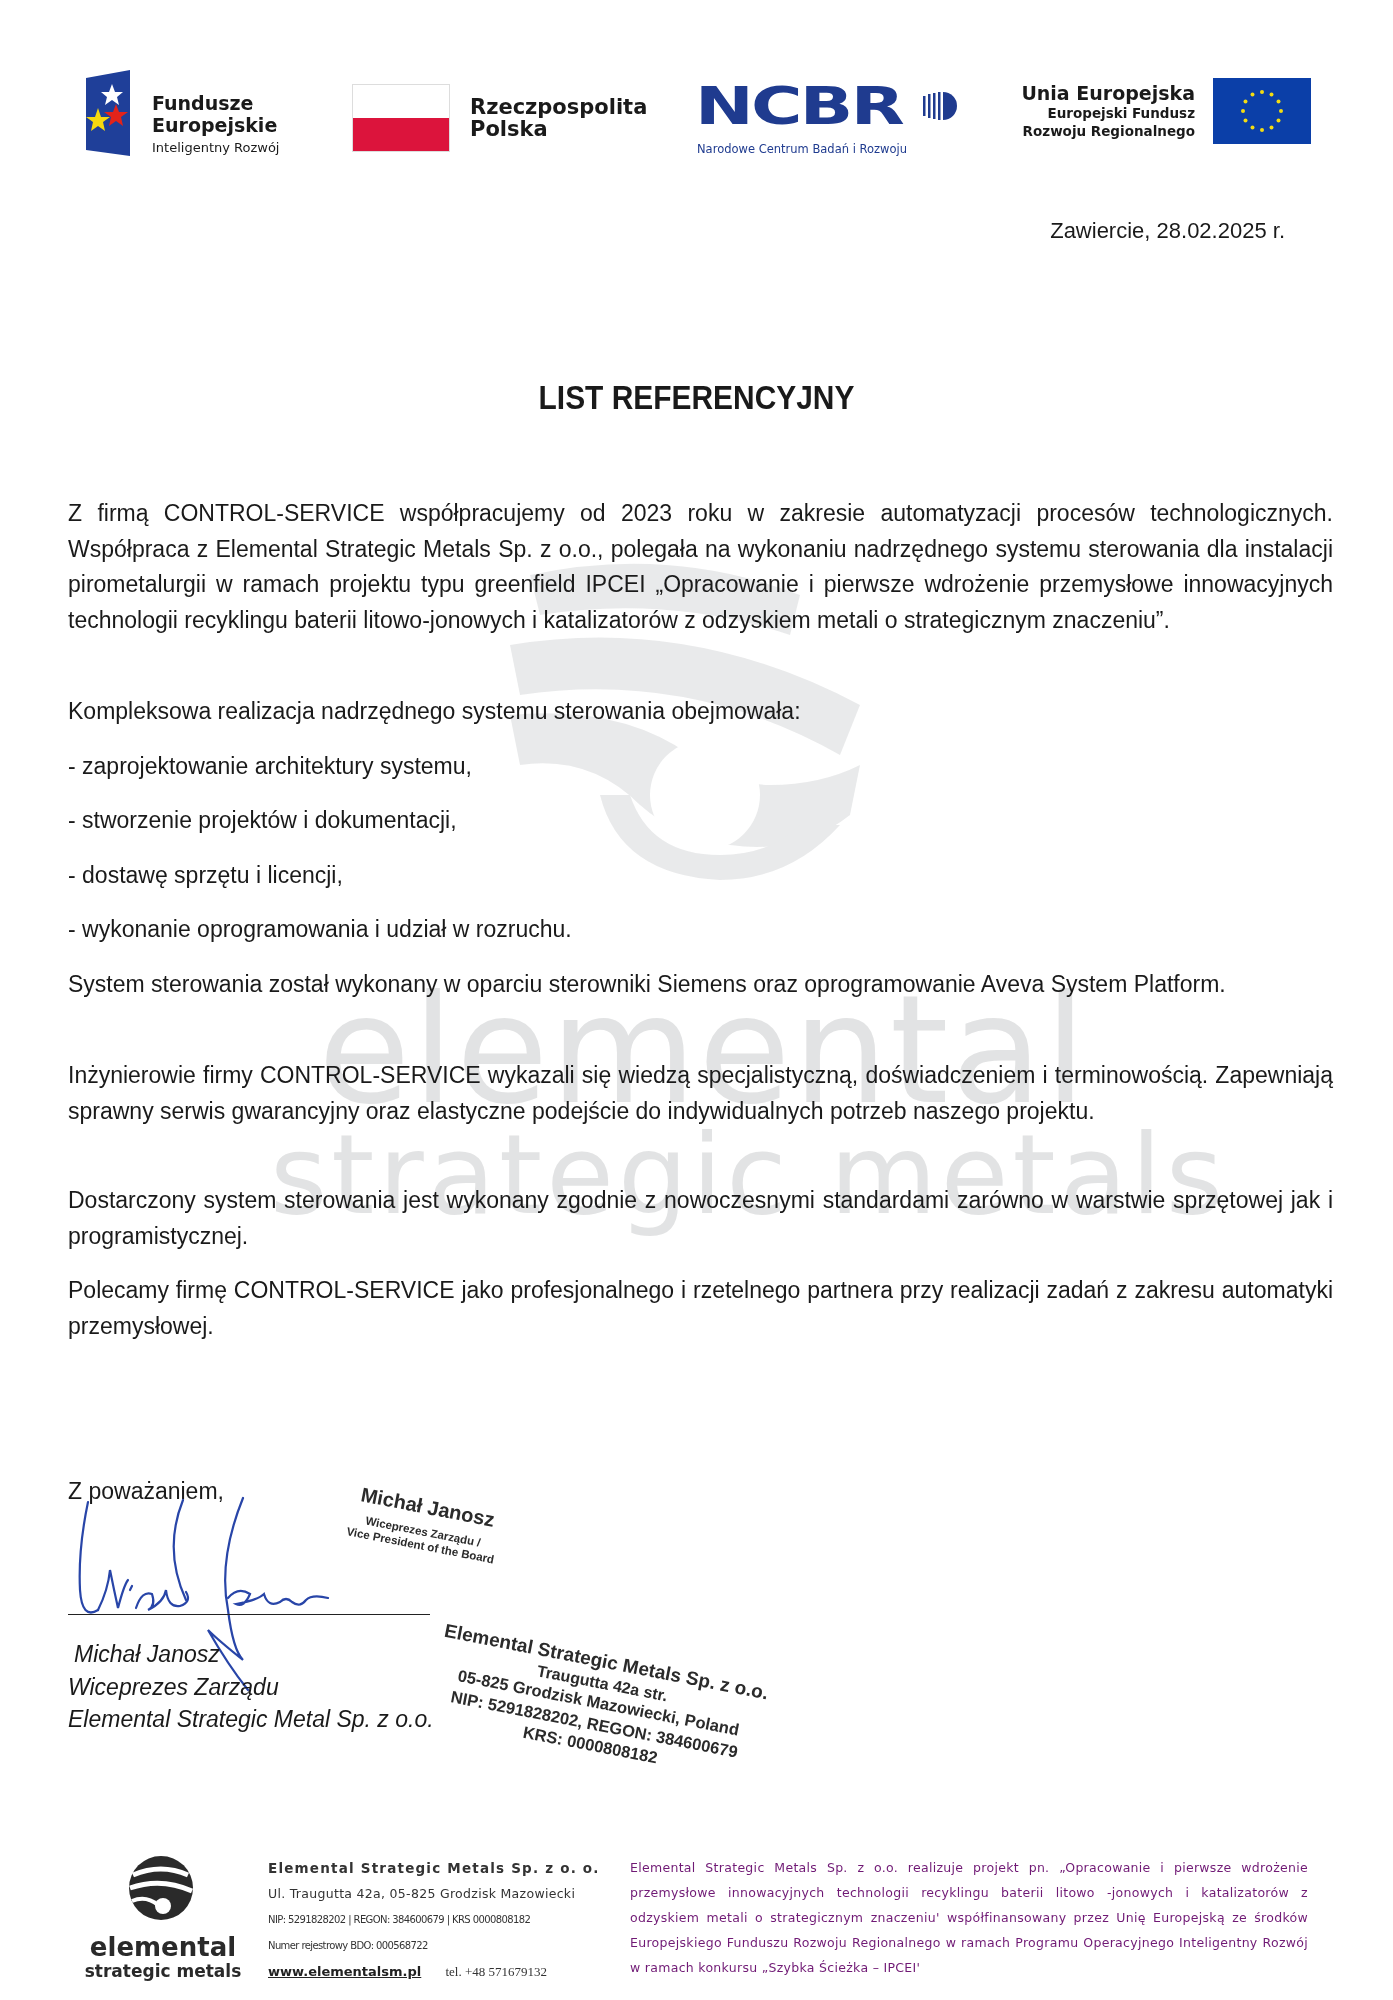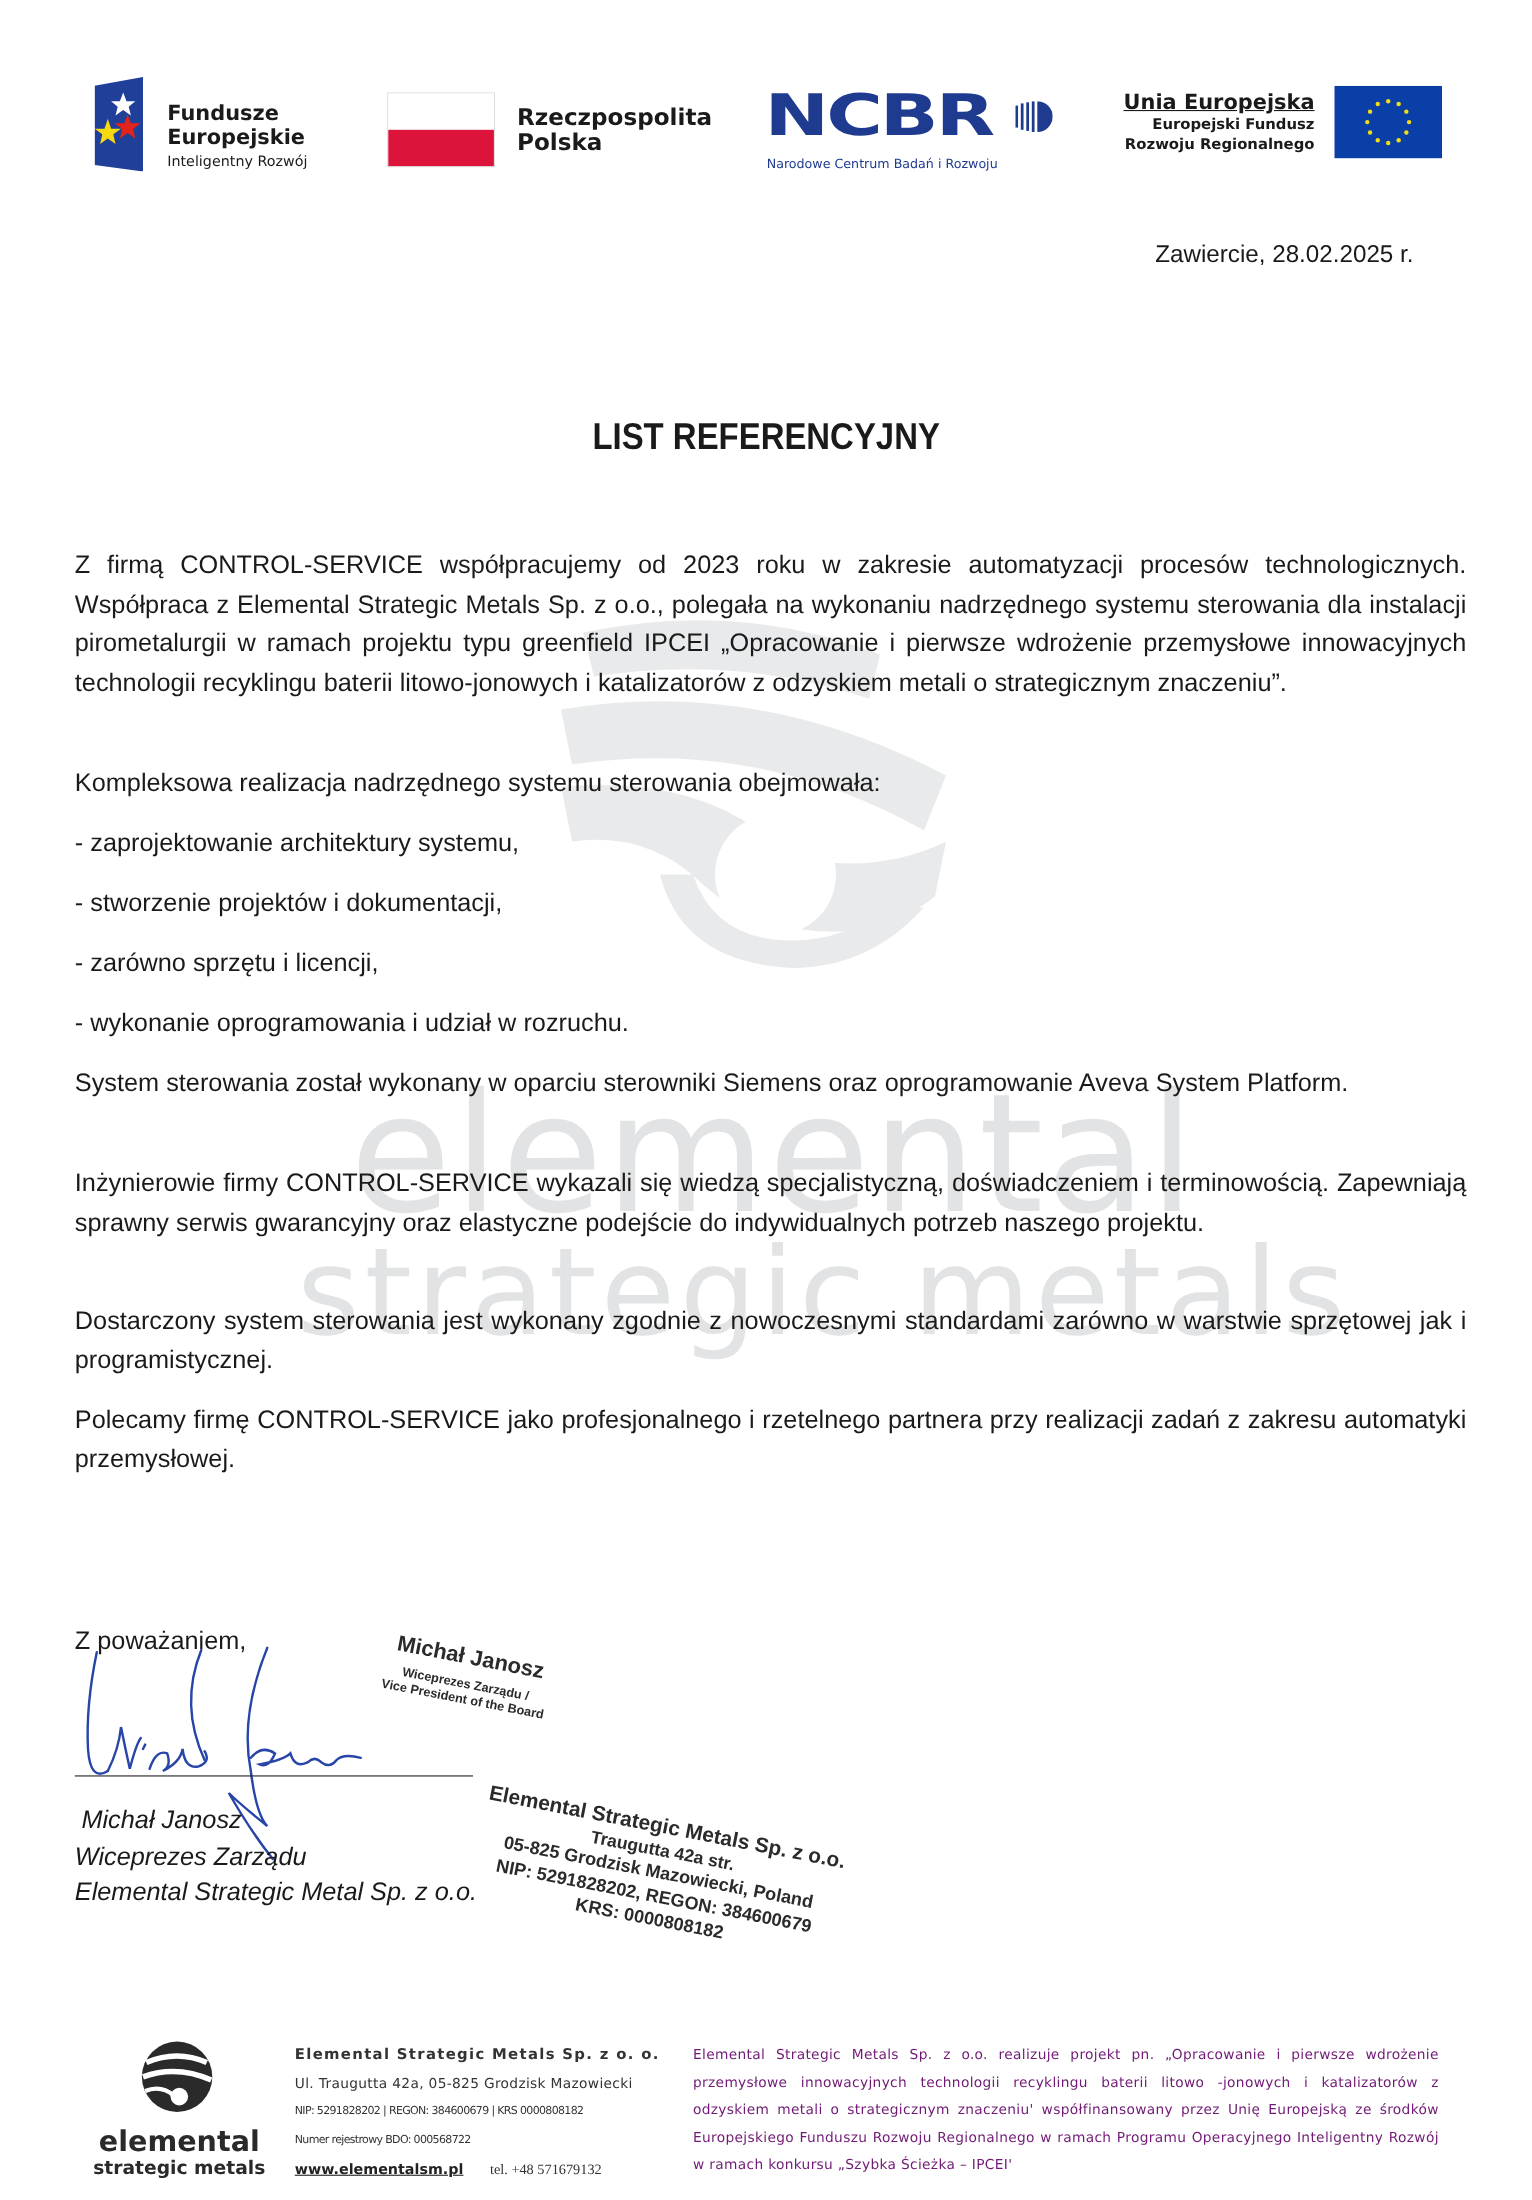--- a/index.html
+++ b/index.html
@@ -8,21 +8,21 @@
   .abs { position:absolute; }
 
   
   .fe-text { font-family:"DejaVu Sans", sans-serif; color:#1a1a1a; }
   .fe-t1 { font-size:19px; font-weight:bold; line-height:22px; }
   .fe-t2 { font-size:13px; line-height:18px; margin-top:3px; }
   .rp-text { font-family:"DejaVu Sans", sans-serif; font-size:21px; font-weight:bold; line-height:22px; color:#1a1a1a; }
   .ncbr-word { font-family:"DejaVu Sans", sans-serif; font-weight:bold; font-size:52px; color:#1f3b8f; letter-spacing:-2px; line-height:52px; }
   .ncbr-sub { font-family:"DejaVu Sans", sans-serif; font-size:11.5px; color:#1f3b8f;text-align:center; }
   .ue-text { font-family:"DejaVu Sans", sans-serif; text-align:right; color:#1a1a1a; }
-  .ue-t1 { font-size:19px; font-weight:bold; line-height:22px;text-decoration:underline; }
+  .ue-t1 { font-size:19px; font-weight:bold; line-height:22px; }
   .ue-t2 { font-size:13.5px; font-weight:bold; line-height:18px; }
 
   
   .date { font-family:"Liberation Sans", sans-serif; font-size:22px; color:#1a1a1a; }
   .title { left:0; width:1393px; text-align:center; font-family:"Liberation Sans", sans-serif;
            font-weight:bold; font-size:34px; color:#1a1a1a; transform:scaleX(0.88); }
   .para { left:68px; width:1265px; font-family:"Liberation Sans", sans-serif; font-size:23px;
           line-height:35.6px; color:#1a1a1a; text-align:justify; text-align-last:left; }
   .line { left:68px; font-family:"Liberation Sans", sans-serif; font-size:23px; line-height:30px; color:#1a1a1a; white-space:nowrap; }
 
@@ -129,21 +129,21 @@
   <div class="abs date" style="right:108px;top:218px;white-space:nowrap;">Zawiercie, 28.02.2025 r.</div>
 
   <div class="abs title" style="top:378px;">LIST REFERENCYJNY</div>
 
   <div class="abs para" style="top:496px;">Z firmą CONTROL-SERVICE współpracujemy od 2023 roku w zakresie automatyzacji procesów technologicznych. Współpraca z  Elemental Strategic Metals Sp. z o.o., polegała na wykonaniu nadrzędnego systemu sterowania dla instalacji pirometalurgii w ramach projektu typu greenfield IPCEI „Opracowanie i pierwsze wdrożenie przemysłowe innowacyjnych technologii recyklingu baterii litowo-jonowych i katalizatorów z odzyskiem metali o strategicznym znaczeniu”.</div>
 
   <div class="abs line" style="top:696px;">Kompleksowa realizacja nadrzędnego systemu sterowania obejmowała:</div>
 
   <div class="abs line" style="top:751px;">- zaprojektowanie architektury systemu,</div>
   <div class="abs line" style="top:805px;">- stworzenie projektów i dokumentacji,</div>
-  <div class="abs line" style="top:860px;">- zarówno sprzętu i licencji,</div>
+  <div class="abs line" style="top:860px;">- dostawę sprzętu i licencji,</div>
   <div class="abs line" style="top:914px;">- wykonanie oprogramowania i udział w rozruchu.</div>
 
   <div class="abs para" style="top:967px;">System sterowania został wykonany w oparciu sterowniki Siemens oraz oprogramowanie Aveva System Platform.</div>
   <div class="abs para" style="top:1058px;">Inżynierowie firmy CONTROL-SERVICE wykazali się wiedzą specjalistyczną, doświadczeniem i terminowością. Zapewniają sprawny serwis gwarancyjny oraz elastyczne podejście do indywidualnych potrzeb naszego projektu.</div>
   <div class="abs para" style="top:1183px;">Dostarczony system sterowania jest wykonany zgodnie z nowoczesnymi standardami zarówno w warstwie sprzętowej jak i programistycznej.</div>
   <div class="abs para" style="top:1273px;">Polecamy firmę CONTROL-SERVICE jako profesjonalnego i rzetelnego partnera przy realizacji zadań z zakresu automatyki przemysłowej.</div>
 
   <div class="abs line" style="top:1476px;">Z poważaniem,</div>
 
   <svg class="abs" style="left:68px;top:1490px;" width="330" height="220" viewBox="0 0 330 220">

